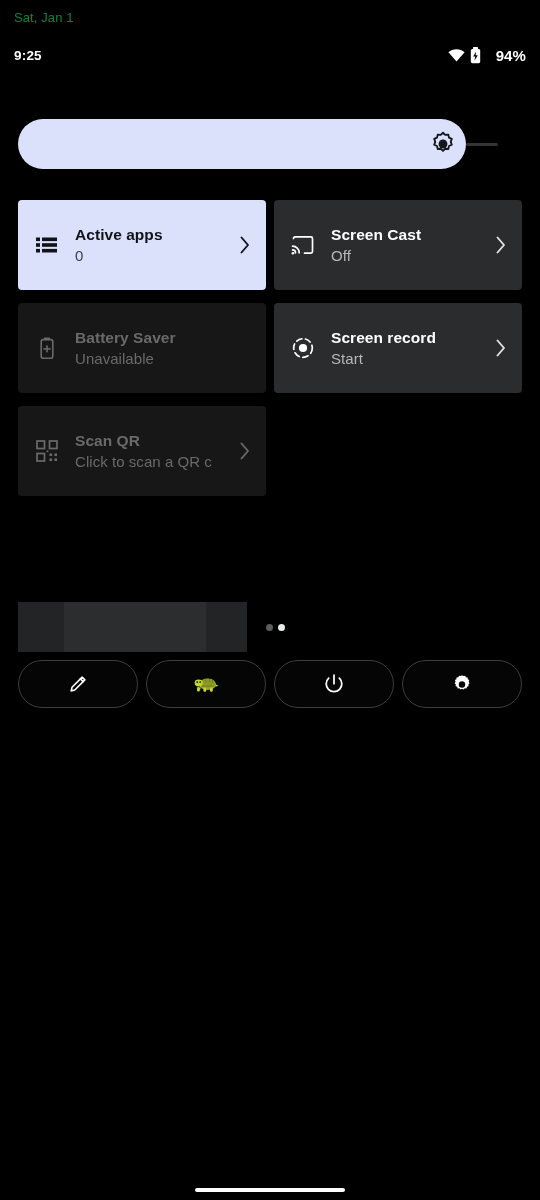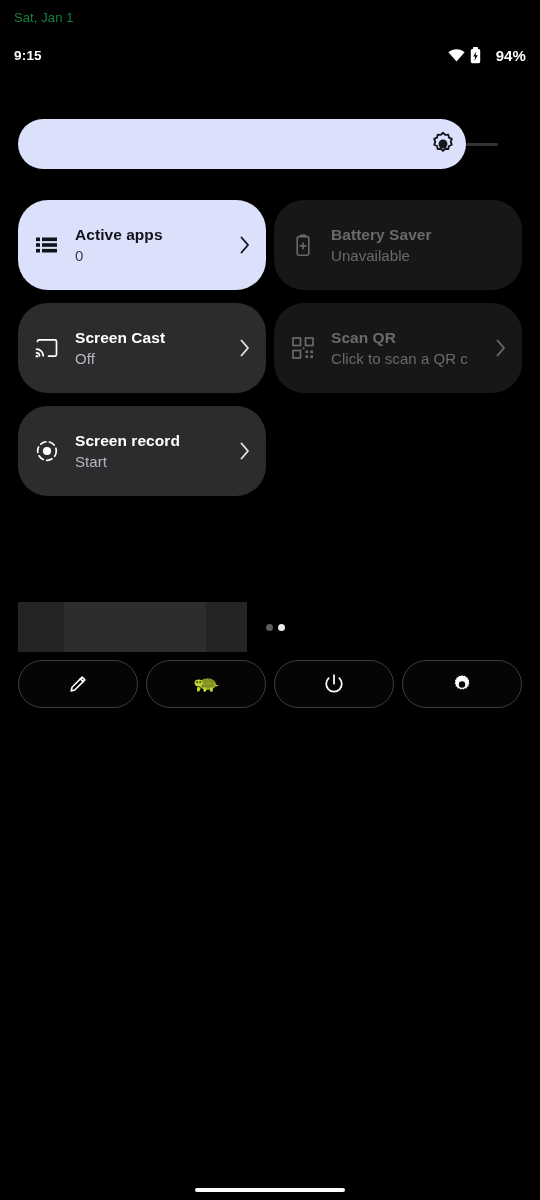--- a/index.html
+++ b/index.html
@@ -102,21 +102,21 @@
     left: 18px;
     top: 200px;
     width: 504px;
     display: flex;
     flex-wrap: wrap;
     gap: 13px 8px;
   }
   .tile {
     width: 248px;
     height: 90px;
-    border-radius: 30px;
+    border-radius: 4px;
     display: flex;
     align-items: center;
     padding: 0 14px 0 16px;
     position: relative;
     overflow: hidden;
   }
   .tile.state-active {
     background: #dbe1fa;
     color: #111318;
   }
@@ -239,21 +239,21 @@
   }
 
   svg { display: block; }
 </style>
 </head>
 <body>
 
 <div class="status-date">Sat, Jan 1</div>
 
 <div class="status-row">
-  <div class="status-clock">9:15</div>
+  <div class="status-clock">9:25</div>
   <div class="status-icons">
     <span>
       <svg width="17" height="13" viewBox="0 0 17 13">
         <path d="M8.5 12.6 0.4 3.3C2.6 1.3 5.4 0.2 8.5 0.2s5.9 1.1 8.1 3.1L8.5 12.6z" fill="#ffffff"></path>
       </svg>
     </span>
     <span>
       <svg width="11" height="17" viewBox="0 0 11 17">
         <rect x="3" y="0" width="5" height="2" rx="0.6" fill="#ffffff"></rect>
         <rect x="0.8" y="2" width="9.4" height="14.2" rx="1.6" fill="#ffffff"></rect>
@@ -294,20 +294,40 @@
       <span class="tile-title">Active apps</span>
       <span class="tile-subtitle">0</span>
     </span>
     <span class="tile-chevron">
       <svg width="12" height="20" viewBox="0 0 12 20">
         <path d="M2.5 2.5 L9 10 L2.5 17.5" fill="none" stroke="#111318" stroke-width="1.9" stroke-linecap="round" stroke-linejoin="round"></path>
       </svg>
     </span>
   </div>
 
+  <div class="tile state-inactive">
+    <span class="tile-icon">
+      <svg width="24" height="24" viewBox="0 0 24 24">
+        <path d="M2.5 5.5a1.6 1.6 0 0 1 1.6-1.6h15.8a1.6 1.6 0 0 1 1.6 1.6v13a1.6 1.6 0 0 1-1.6 1.6h-6.4" fill="none" stroke="#ffffff" stroke-width="1.7" stroke-linecap="round" stroke-linejoin="round"></path>
+        <path d="M1.6 13.2a6.6 6.6 0 0 1 6.6 6.6" fill="none" stroke="#ffffff" stroke-width="1.7" stroke-linecap="round"></path>
+        <path d="M1.6 16.9a2.9 2.9 0 0 1 2.9 2.9" fill="none" stroke="#ffffff" stroke-width="1.7" stroke-linecap="round"></path>
+        <circle cx="1.9" cy="20.2" r="1.3" fill="#ffffff"></circle>
+      </svg>
+    </span>
+    <span class="tile-text">
+      <span class="tile-title">Screen Cast</span>
+      <span class="tile-subtitle">Off</span>
+    </span>
+    <span class="tile-chevron">
+      <svg width="12" height="20" viewBox="0 0 12 20">
+        <path d="M2.5 2.5 L9 10 L2.5 17.5" fill="none" stroke="#e3e3e3" stroke-width="1.9" stroke-linecap="round" stroke-linejoin="round"></path>
+      </svg>
+    </span>
+  </div>
+
   <div class="tile state-disabled">
     <span class="tile-icon">
       <svg width="24" height="24" viewBox="0 0 24 24">
         <rect x="9" y="1.6" width="6" height="2.2" rx="0.6" fill="#6a6a6a"></rect>
         <rect x="6.2" y="3.6" width="11.6" height="18.6" rx="2" fill="none" stroke="#6a6a6a" stroke-width="1.6"></rect>
         <rect x="11.2" y="9.4" width="1.6" height="7" fill="#6a6a6a"></rect>
         <rect x="8.5" y="12.1" width="7" height="1.6" fill="#6a6a6a"></rect>
       </svg>
     </span>
     <span class="tile-text">
@@ -317,29 +337,27 @@
     <span class="tile-chevron hidden">
       <svg width="12" height="20" viewBox="0 0 12 20">
         <path d="M2.5 2.5 L9 10 L2.5 17.5" fill="none" stroke="#6a6a6a" stroke-width="1.9" stroke-linecap="round" stroke-linejoin="round"></path>
       </svg>
     </span>
   </div>
 
   <div class="tile state-inactive">
     <span class="tile-icon">
       <svg width="24" height="24" viewBox="0 0 24 24">
-        <path d="M2.5 5.5a1.6 1.6 0 0 1 1.6-1.6h15.8a1.6 1.6 0 0 1 1.6 1.6v13a1.6 1.6 0 0 1-1.6 1.6h-6.4" fill="none" stroke="#ffffff" stroke-width="1.7" stroke-linecap="round" stroke-linejoin="round"></path>
-        <path d="M1.6 13.2a6.6 6.6 0 0 1 6.6 6.6" fill="none" stroke="#ffffff" stroke-width="1.7" stroke-linecap="round"></path>
-        <path d="M1.6 16.9a2.9 2.9 0 0 1 2.9 2.9" fill="none" stroke="#ffffff" stroke-width="1.7" stroke-linecap="round"></path>
-        <circle cx="1.9" cy="20.2" r="1.3" fill="#ffffff"></circle>
+        <circle cx="12" cy="12" r="9.3" fill="none" stroke="#ffffff" stroke-width="1.7" stroke-dasharray="5.6 3.6" stroke-linecap="round"></circle>
+        <circle cx="12" cy="12" r="4.1" fill="#ffffff"></circle>
       </svg>
     </span>
     <span class="tile-text">
-      <span class="tile-title">Screen Cast</span>
-      <span class="tile-subtitle">Off</span>
+      <span class="tile-title">Screen record</span>
+      <span class="tile-subtitle">Start</span>
     </span>
     <span class="tile-chevron">
       <svg width="12" height="20" viewBox="0 0 12 20">
         <path d="M2.5 2.5 L9 10 L2.5 17.5" fill="none" stroke="#e3e3e3" stroke-width="1.9" stroke-linecap="round" stroke-linejoin="round"></path>
       </svg>
     </span>
   </div>
 
   <div class="tile state-disabled overflow-clip">
     <span class="tile-icon">
@@ -354,38 +372,20 @@
         <rect x="11.6" y="11.4" width="1.8" height="1.8" fill="#6a6a6a"></rect>
       </svg>
     </span>
     <span class="tile-text">
       <span class="tile-title">Scan QR</span>
       <span class="tile-subtitle">Click to scan a QR c</span>
     </span>
     <span class="tile-chevron">
       <svg width="12" height="20" viewBox="0 0 12 20">
         <path d="M2.5 2.5 L9 10 L2.5 17.5" fill="none" stroke="#6a6a6a" stroke-width="1.9" stroke-linecap="round" stroke-linejoin="round"></path>
-      </svg>
-    </span>
-  </div>
-
-  <div class="tile state-inactive">
-    <span class="tile-icon">
-      <svg width="24" height="24" viewBox="0 0 24 24">
-        <circle cx="12" cy="12" r="9.3" fill="none" stroke="#ffffff" stroke-width="1.7" stroke-dasharray="5.6 3.6" stroke-linecap="round"></circle>
-        <circle cx="12" cy="12" r="4.1" fill="#ffffff"></circle>
-      </svg>
-    </span>
-    <span class="tile-text">
-      <span class="tile-title">Screen record</span>
-      <span class="tile-subtitle">Start</span>
-    </span>
-    <span class="tile-chevron">
-      <svg width="12" height="20" viewBox="0 0 12 20">
-        <path d="M2.5 2.5 L9 10 L2.5 17.5" fill="none" stroke="#e3e3e3" stroke-width="1.9" stroke-linecap="round" stroke-linejoin="round"></path>
       </svg>
     </span>
   </div>
 
 </div>
 
 <div class="media-row">
   <div class="media-placeholder">
     <div class="media-seg-a"></div>
     <div class="media-seg-b"></div>

